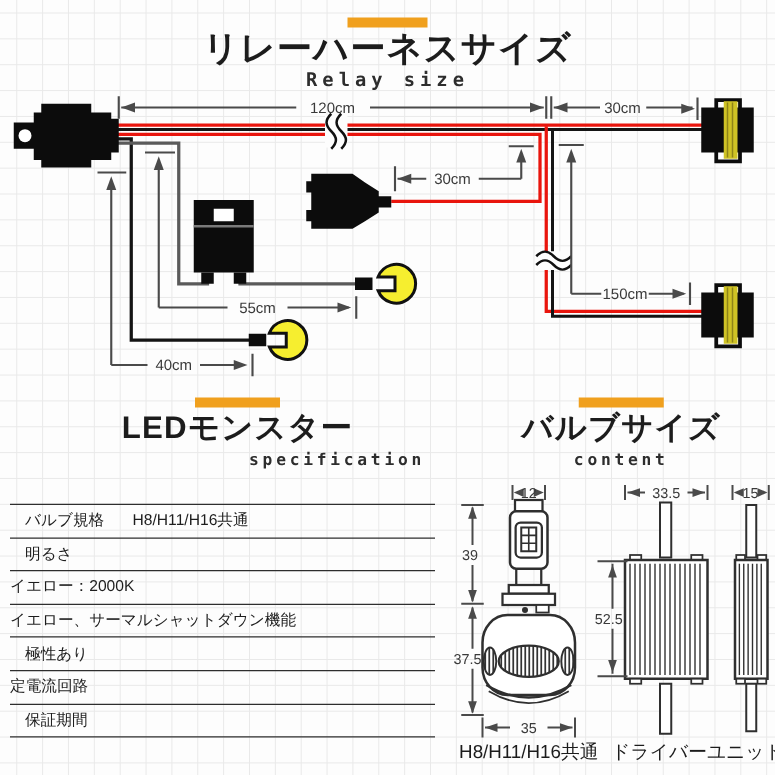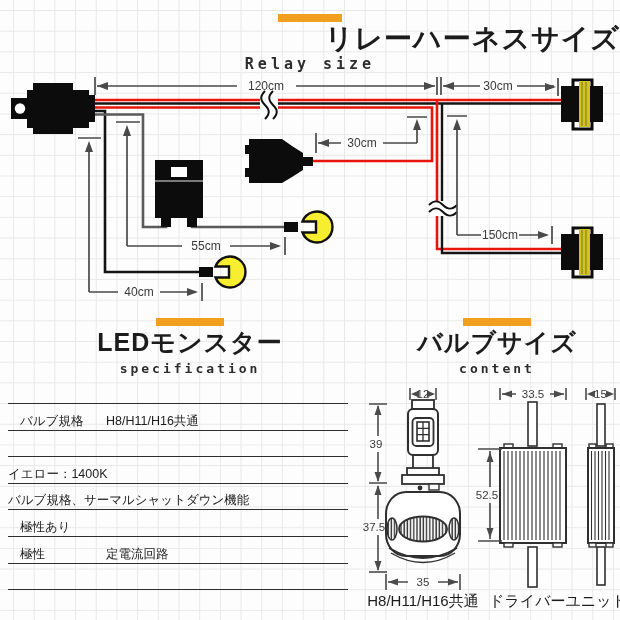--- a/index.html
+++ b/index.html
@@ -16,21 +16,21 @@
   }
   .abs{position:absolute;}
   .bar{height:8px;background:#F0A01E;}
   .sec-title{font-weight:800;text-align:center;letter-spacing:1px;color:#1c1c1c;line-height:1.05;}
   .sec-sub{font-family:"DejaVu Sans Mono",monospace;font-weight:bold;text-align:center;color:#2d2d2d;}
   .main-title{font-size:28px;}
   .small-title{font-size:25px;}
   .sub-lg{font-size:15px;letter-spacing:4px;}
   .sub-sm{font-size:13px;letter-spacing:3px;}
   .spec-table{top:403px;left:8px;width:340px;border-bottom:1.6px solid #2e2e2e;}
-  .trow{display:flex;align-items:flex-end;height:25.6px;border-top:1.6px solid #2e2e2e;font-size:12.5px;}
+  .trow{display:flex;align-items:center;height:25.6px;border-top:1.6px solid #2e2e2e;font-size:12.5px;}
   .tlabel{width:86px;padding-left:12px;flex:none;color:#1d1d1d;}
   .tvalue{flex:1;color:#1d1d1d;white-space:nowrap;}
   svg text{font-family:"Liberation Sans",sans-serif;fill:#3a3a3a;}
   svg .dimtxt{font-size:12px;}
   svg .mmtxt{font-size:11.5px;}
   svg .cap{font-size:15px;fill:#1c1c1c;}
 </style>
 </head>
 <body>
 
@@ -246,48 +246,49 @@
         <polygon points="490,538 486.5,528 493.5,528" fill="#4a4a4a" stroke="none"></polygon>
         <text class="mmtxt" x="487" y="499" text-anchor="middle" stroke="none">52.5</text>
       </g>
 
       <text class="cap" x="423" y="606" text-anchor="middle">H8/H11/H16共通</text>
       <text class="cap" x="558" y="606" text-anchor="middle">ドライバーユニット</text>
     </g>
   </svg>
 
   <div class="abs bar" style="left:278px;top:14px;width:64px;"></div>
-  <div class="abs sec-title main-title" style="left:0;top:24px;width:620px;text-align:right;">リレーハーネスサイズ</div>
+  <div class="abs sec-title main-title" style="left:0;top:24px;width:620px;">リレーハーネスサイズ</div>
   <div class="abs sec-sub sub-lg" style="left:0;top:55px;width:620px;">Relay size</div>
 
   <div class="abs bar" style="left:156px;top:318px;width:68px;"></div>
   <div class="abs sec-title small-title" style="left:40px;top:329px;width:300px;">LEDモンスター</div>
-  <div class="abs sec-sub sub-sm" style="left:40px;top:361px;width:300px;">specification</div>
+  <div class="abs sec-sub sub-sm" style="left:40px;top:361px;width:300px;text-align:right;">specification</div>
 
   <div class="abs bar" style="left:463px;top:318px;width:68px;"></div>
   <div class="abs sec-title small-title" style="left:347px;top:329px;width:300px;">バルブサイズ</div>
   <div class="abs sec-sub sub-sm" style="left:347px;top:361px;width:300px;">content</div>
 
   <div class="abs spec-table">
     <div class="trow">
       <div class="tlabel">バルブ規格</div>
       <div class="tvalue">H8/H11/H16共通</div>
     </div>
     <div class="trow">
-    </div>
-    <div class="trow">
-      <div class="tvalue">イエロー：1400K</div>
-    </div>
-    <div class="trow">
-      <div class="tvalue">バルブ規格、サーマルシャットダウン機能</div>
+      <div class="tlabel">明るさ</div>
+    </div>
+    <div class="trow">
+      <div class="tvalue">イエロー：2000K</div>
+    </div>
+    <div class="trow">
+      <div class="tvalue">イエロー、サーマルシャットダウン機能</div>
     </div>
     <div class="trow">
       <div class="tlabel">極性あり</div>
     </div>
     <div class="trow">
-      <div class="tlabel">極性</div>
       <div class="tvalue">定電流回路</div>
     </div>
     <div class="trow">
+      <div class="tlabel">保証期間</div>
     </div>
   </div>
 
 </div>
 
 </body></html>

